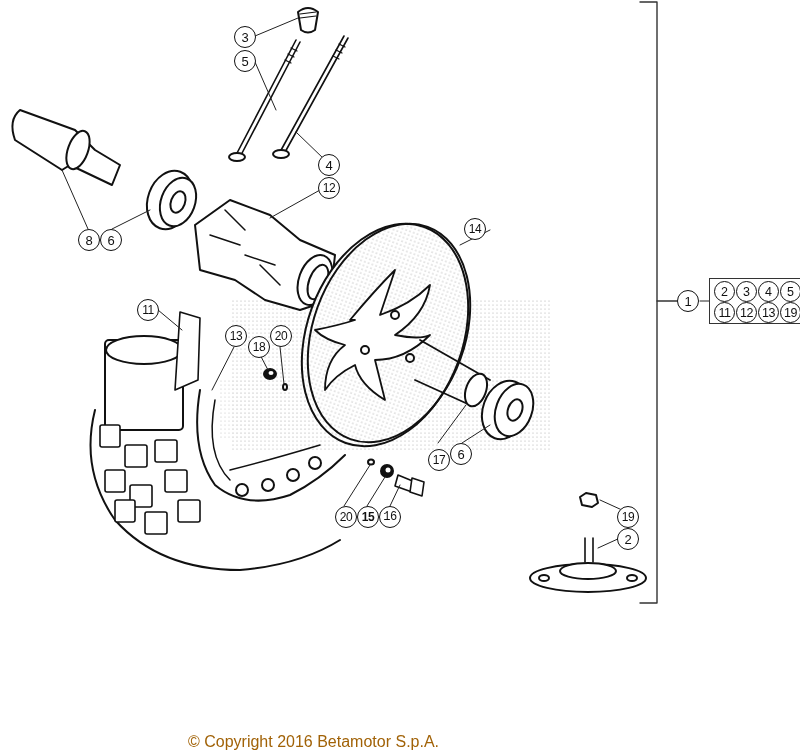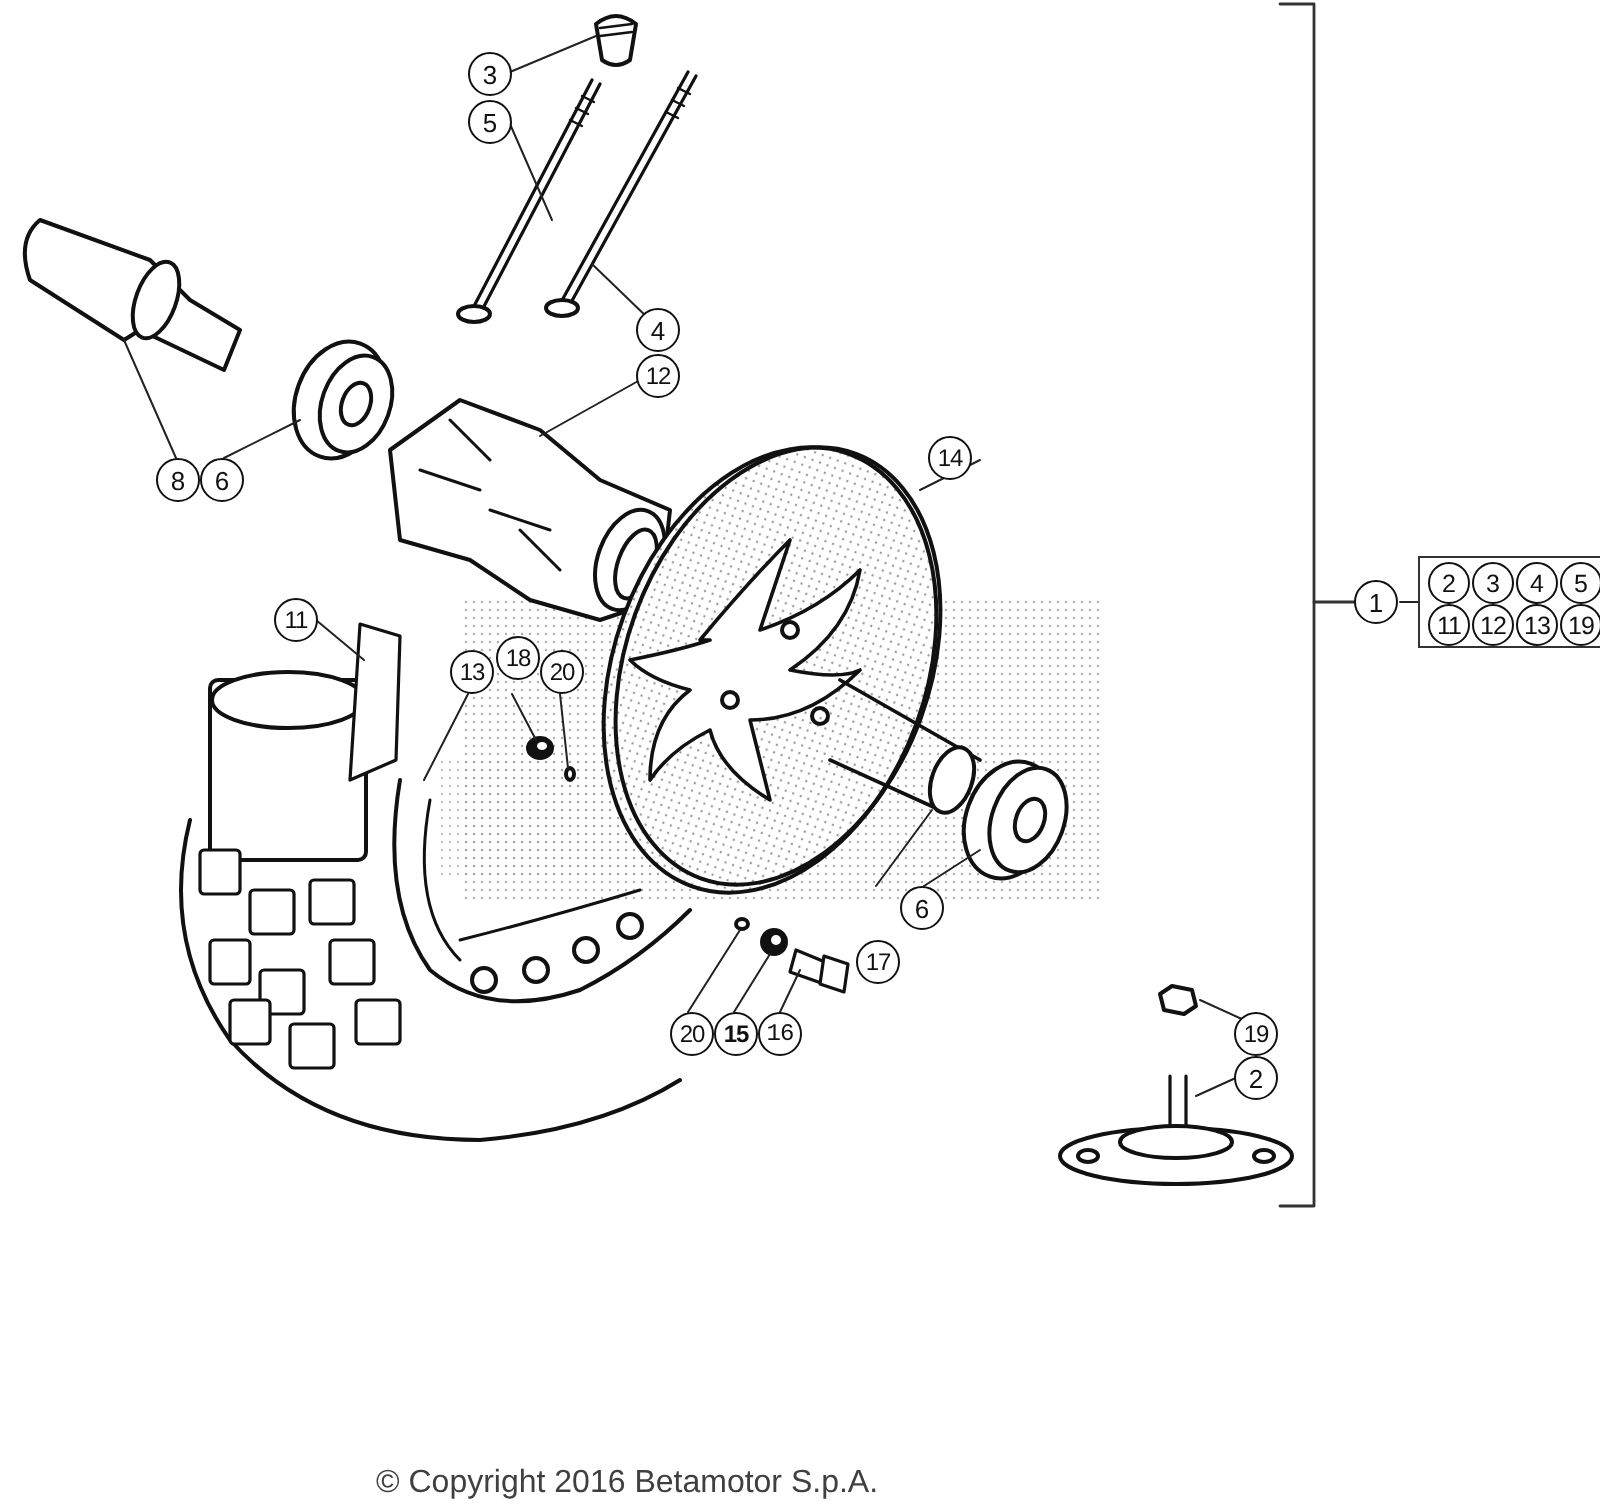--- a/index.html
+++ b/index.html
@@ -4,21 +4,21 @@
   <style>
     html, body { margin: 0; padding: 0; background: #ffffff; }
     body { width: 800px; height: 753px; position: relative; overflow: hidden; font-family: "Liberation Sans", sans-serif; }
     #diagram { position: absolute; left: 0; top: 0; width: 800px; height: 753px; }
     .callout { position: absolute; width: 22px; height: 22px; border: 1.3px solid #111; border-radius: 50%; background: #fff;
       box-sizing: border-box; display: flex; align-items: center; justify-content: center;
       font-size: 13px; color: #111; font-family: "Liberation Sans", sans-serif; cursor: pointer; }
     .callout.wide { font-size: 12px; letter-spacing: -0.5px; }
     .kit-box { position: absolute; left: 709px; top: 278px; width: 92px; height: 46px; border: 1.3px solid #333; box-sizing: border-box; background: #fff; }
     .kit-box .callout { position: absolute; width: 21px; height: 21px; font-size: 12.5px; }
-    .copyright { position: absolute; left: 188px; top: 733px; font-size: 16px; color: #404040; font-family: "Liberation Sans", sans-serif; white-space: nowrap; }
+    .copyright { position: absolute; left: 188px; top: 733px; font-size: 16px; color: #a16207; font-family: "Liberation Sans", sans-serif; white-space: nowrap; }
   </style>
 </head>
 <body>
 
 <svg id="diagram" viewBox="0 0 800 753" xmlns="http://www.w3.org/2000/svg">
   <defs>
     <pattern id="dots" width="4" height="4" patternUnits="userSpaceOnUse">
       <rect width="4" height="4" fill="#fff"></rect>
       <circle cx="1" cy="1" r="0.6" fill="#9a9a9a"></circle>
     </pattern>
@@ -172,23 +172,23 @@
 <div id="callouts">
     <div class="callout" style="left: 234px; top: 26px;">3</div>
     <div class="callout" style="left: 234px; top: 50px;">5</div>
     <div class="callout" style="left: 318px; top: 154px;">4</div>
     <div class="callout wide" style="left: 318px; top: 177px;">12</div>
     <div class="callout" style="left: 78px; top: 229px;">8</div>
     <div class="callout" style="left: 100px; top: 229px;">6</div>
     <div class="callout wide" style="left: 464px; top: 218px;">14</div>
     <div class="callout wide" style="left: 137px; top: 299px;">11</div>
     <div class="callout wide" style="left: 225px; top: 325px;">13</div>
-    <div class="callout wide" style="left: 248px; top: 318px; text-align: right;">18</div>
+    <div class="callout wide" style="left: 248px; top: 336px; text-align: right;">18</div>
     <div class="callout wide" style="left: 270px; top: 325px;">20</div>
-    <div class="callout wide" style="left: 428px; top: 470px;">17</div>
+    <div class="callout wide" style="left: 428px; top: 449px;">17</div>
     <div class="callout" style="left: 450px; top: 443px;">6</div>
     <div class="callout wide" style="left: 335px; top: 506px;">20</div>
     <div class="callout wide" style="left: 357px; top: 506px; font-weight: bold;">15</div>
     <div class="callout wide" style="left: 379px; top: 506px; font-family: Liberation Mono, monospace;">16</div>
     <div class="callout wide" style="left: 617px; top: 506px;">19</div>
     <div class="callout" style="left: 617px; top: 528px;">2</div>
     <div class="callout" style="left: 677px; top: 290px;">1</div>
   </div>
 
 <div class="kit-box">

